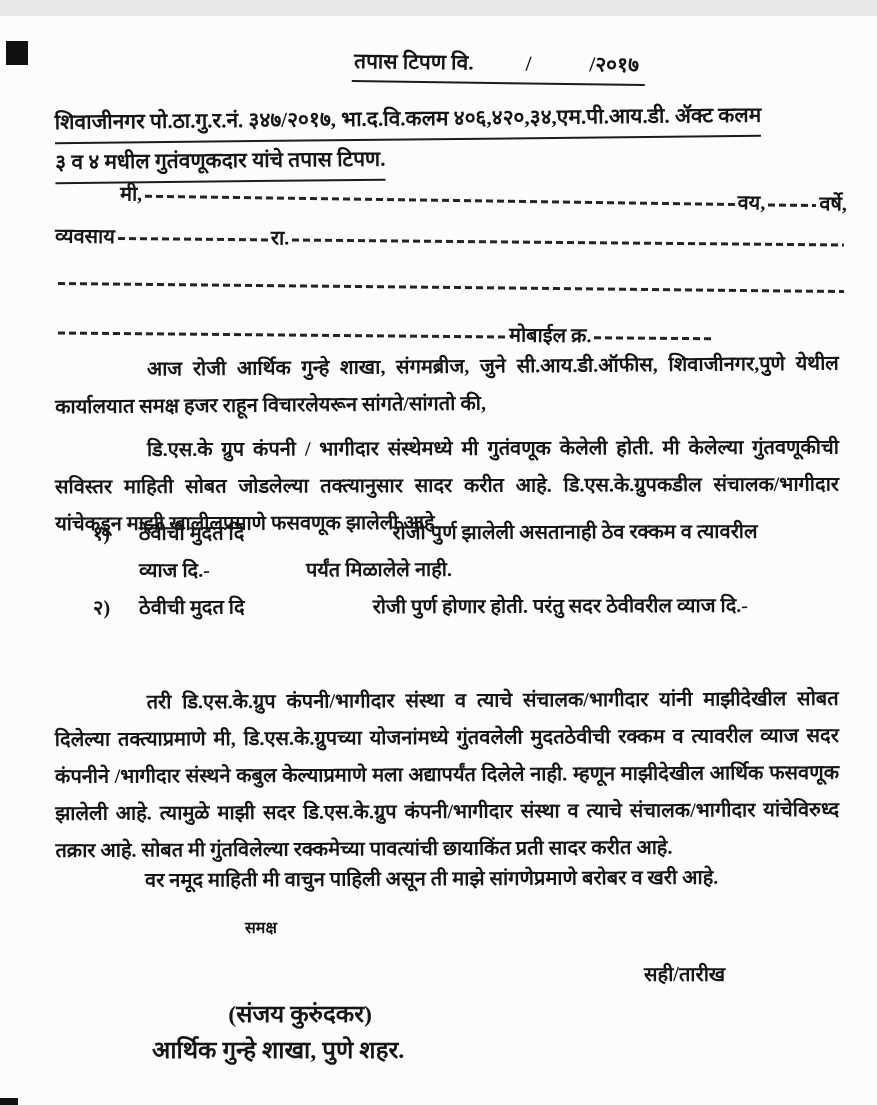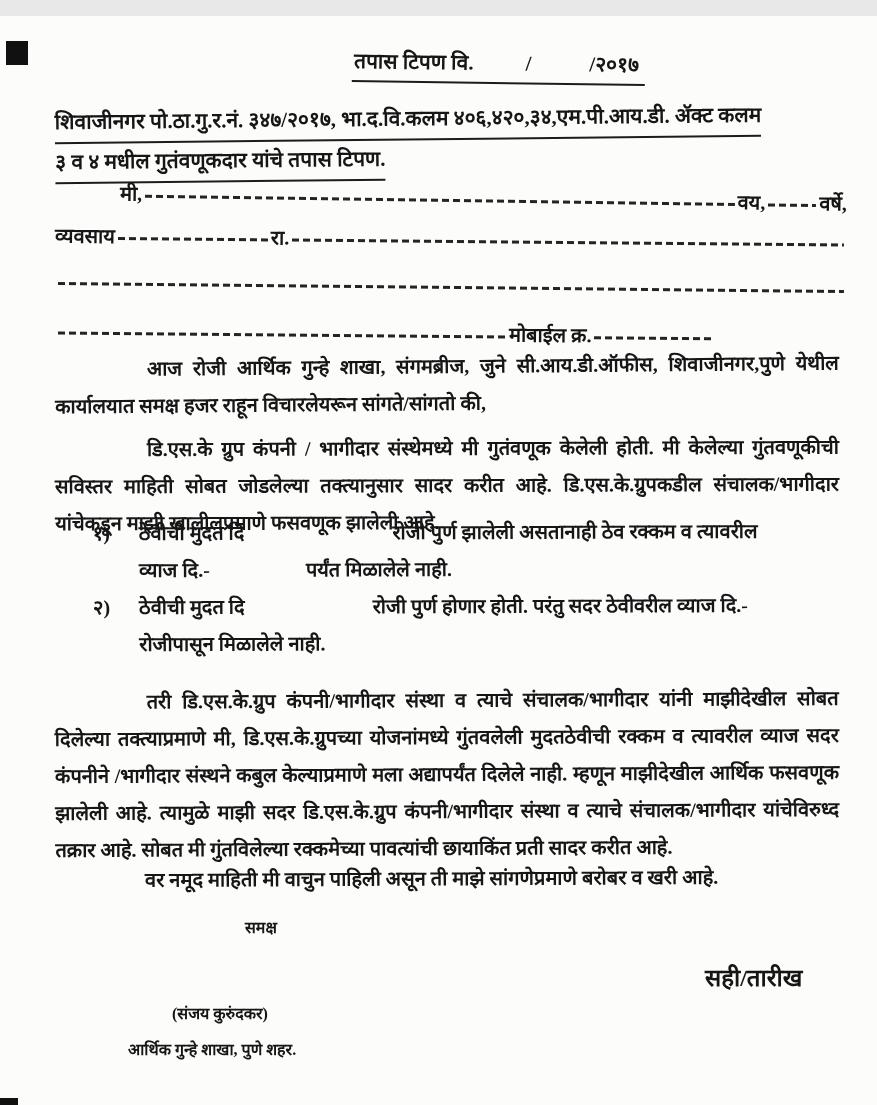--- a/index.html
+++ b/index.html
@@ -75,23 +75,23 @@
   .num{display:inline-block;width:46px;padding-left:38px;}
   .cont-indent{display:inline-block;width:84px;}
   .gap{display:inline-block;}
   .gap-a{width:148px;}
   .gap-b{width:96px;}
   .gap-c{width:128px;}
 
   .closing{position:absolute;left:145px;right:38px;top:848px;font-size:20px;transform:rotate(-0.3deg);}
 
   .samaksha{position:absolute;left:245px;top:900px;font-size:16px;}
-  .signdate{position:absolute;left:705px;top:944px;font-size:24px;}
+  .signdate{position:absolute;left:644px;top:944px;font-size:20px;}
 
-  .sigblock{position:absolute;left:128px;top:980px;font-size:16px;line-height:36px;}
+  .sigblock{position:absolute;left:152px;top:980px;font-size:24px;line-height:36px;text-align:center;}
   .sig-name{padding-left:44px;}
   .sig-desig{padding-left:24px;}
   .sig-office{padding-left:0px;}
 </style>
 </head>
 <body>
 
 <div class="page">
 
   <div class="artifact tl"></div>
@@ -138,21 +138,21 @@
     <div class="list-line">
       <span class="num">१)</span><span>ठेवीची मुदत दि</span><span class="gap gap-a"></span><span>रोजी पुर्ण झालेली असतानाही ठेव रक्कम व त्यावरील</span>
     </div>
     <div class="list-line">
       <span class="cont-indent"></span><span>व्याज दि.-</span><span class="gap gap-b"></span><span>पर्यंत मिळालेले नाही.</span>
     </div>
     <div class="list-line">
       <span class="num">२)</span><span>ठेवीची मुदत दि</span><span class="gap gap-c"></span><span>रोजी पुर्ण होणार होती. परंतु सदर ठेवीवरील व्याज  दि.-</span>
     </div>
     <div class="list-line">
-      <span class="cont-indent"></span><span>रोजीपासून मिळालेले नाही.</span><span></span>
+      <span class="cont-indent"></span><span></span>
     </div>
   </div>
 
   <p class="para p3">तरी डि.एस.के.ग्रुप कंपनी/भागीदार संस्था व  त्याचे संचालक/भागीदार यांनी माझीदेखील सोबत दिलेल्या तक्त्याप्रमाणे मी, डि.एस.के.ग्रुपच्या योजनांमध्ये गुंतवलेली मुदतठेवीची रक्कम व त्यावरील व्याज सदर कंपनीने /भागीदार संस्थने कबुल केल्याप्रमाणे मला अद्यापर्यंत दिलेले नाही. म्हणून माझीदेखील आर्थिक फसवणूक झालेली आहे. त्यामुळे माझी सदर डि.एस.के.ग्रुप कंपनी/भागीदार संस्था व त्याचे संचालक/भागीदार यांचेविरुध्द तक्रार आहे. सोबत मी गुंतविलेल्या रक्कमेच्या पावत्यांची छायाकिंत प्रती सादर करीत आहे.</p>
 
   <div class="closing">वर नमूद माहिती मी वाचुन पाहिली असून ती माझे सांगणेप्रमाणे बरोबर व खरी आहे.</div>
 
   <div class="samaksha">समक्ष</div>
   <div class="signdate">सही/तारीख</div>
 

